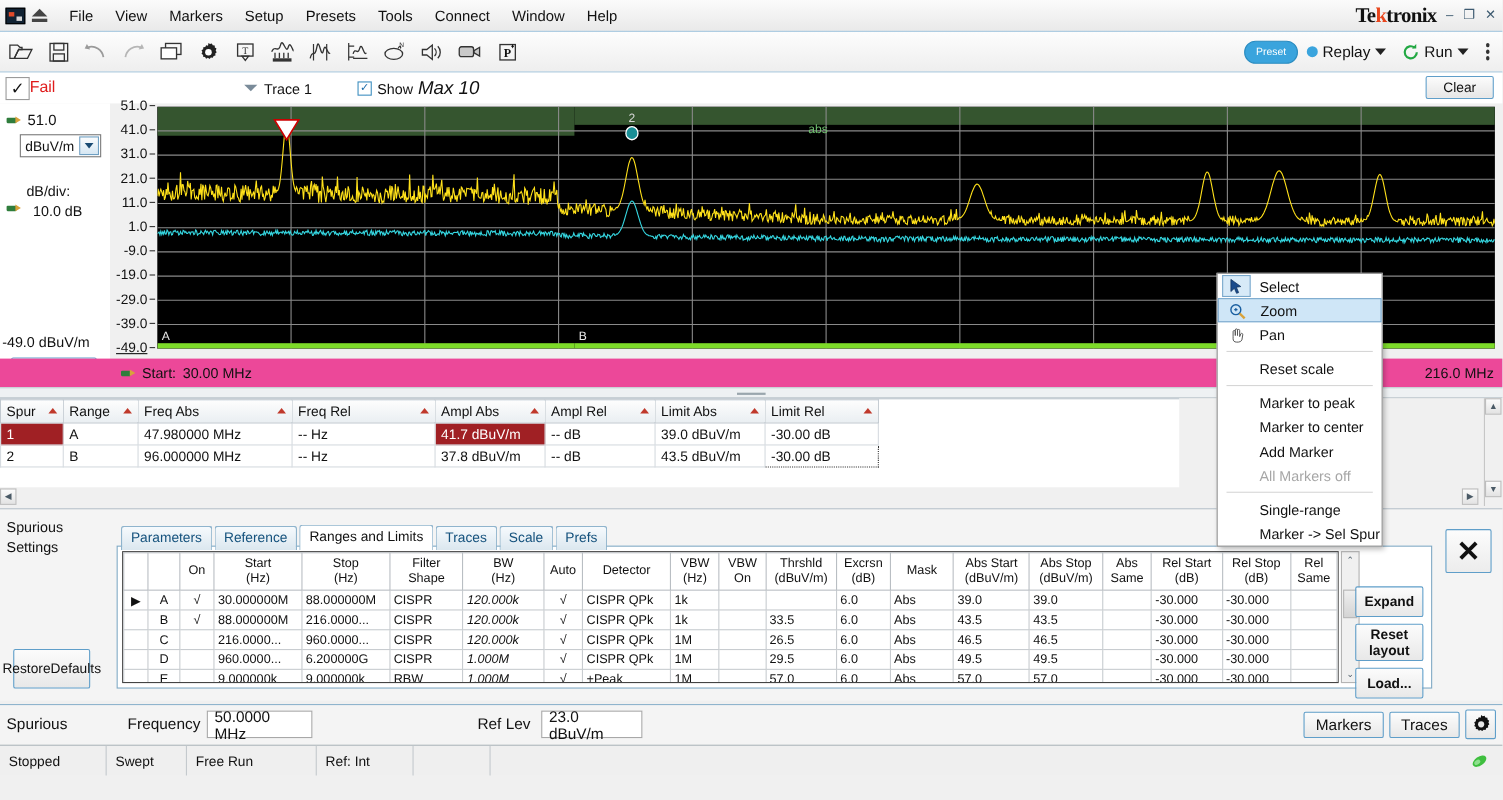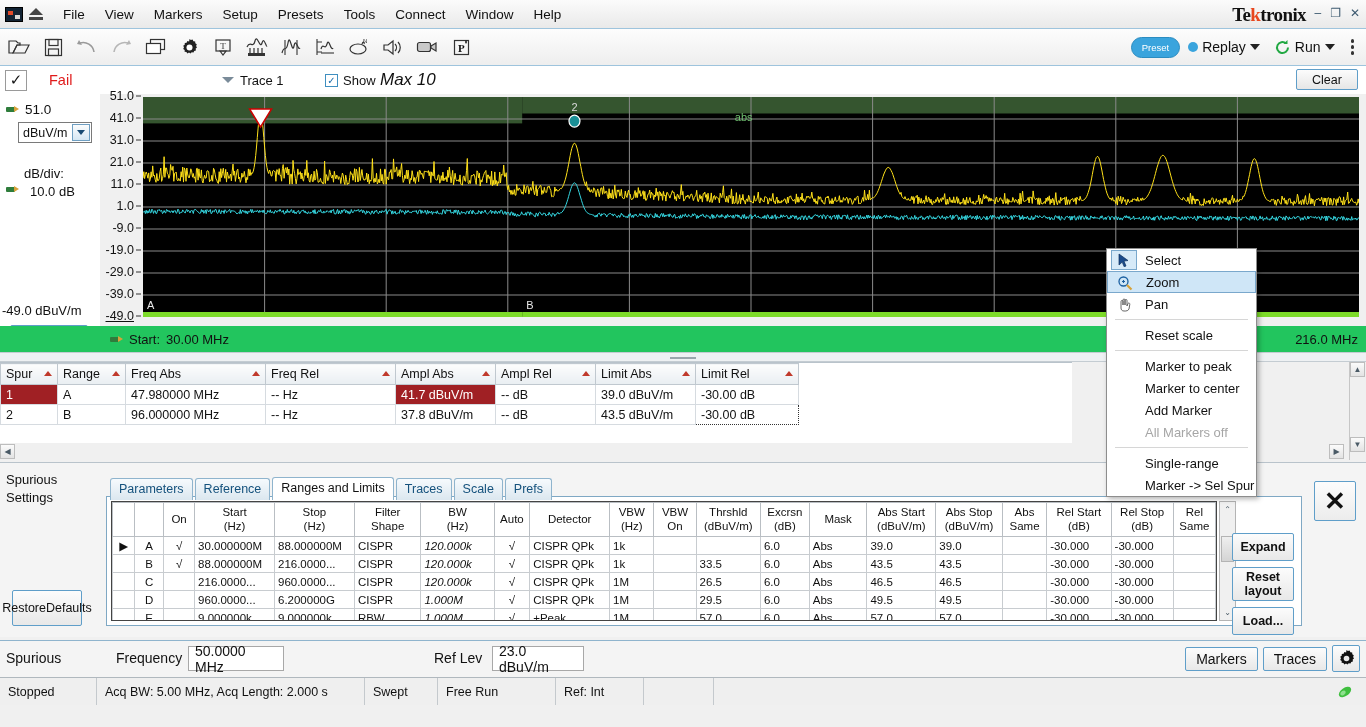--- a/index.html
+++ b/index.html
@@ -59,21 +59,21 @@
   
   #graph-head{
     height:28px;width:100%; background:#fff;
     display:flex; align-items:center; position:relative;
     border-bottom:0px;
   }
   #passfail-chk{
     width:22px;height:21px;margin-left:5px;border:1px solid #9a9a9a;background:#fff;
     display:flex;align-items:center;justify-content:center;font-size:15px;color:#111;cursor:pointer;
   }
-  #fail-text{ color:#e01b1b; font-size:14.5px; margin-left:22px; }
+  #fail-text{ color:#e01b1b; font-size:14.5px; }
   #trace-sel{ position:absolute; left:222px; display:flex;align-items:center;gap:6px;cursor:pointer;font-size:13px;}
   .caret-sm{width:0;height:0;border-left:6px solid transparent;border-right:6px solid transparent;border-top:6px solid #7a8b99;}
   #show-box{ position:absolute; left:325px; display:flex;align-items:center;gap:5px;font-size:13px;}
   .cbox{width:13px;height:13px;border:1px solid #3f8fc0;background:#fff;display:flex;align-items:center;justify-content:center;font-size:10px;color:#1a6aa8;cursor:pointer;}
   #max10{ position:absolute; left:380px; font-size:17px;font-style:italic;}
   #clear-btn{
     position:absolute; right:8px; top:3px; width:62px;height:21px;
     background:linear-gradient(#fcfcfc,#e6e6e6);
     border:1px solid #5f9ec9; border-radius:2px;
     font-size:12.5px; display:flex;align-items:center;justify-content:center;cursor:pointer;
@@ -109,21 +109,21 @@
   .ytickmark{ position:absolute; right:1px; width:5px;height:1px;background:#333; transform:translateY(-50%);}
 
   
   #plot{
     position:absolute; left:143px; top:97px; width:1216px; height:220px;
     background:#000; overflow:hidden;
   }
   #plot svg{ display:block; }
 
   
-  #freqrow{ position:absolute; left:0; top:326px; width:100%; height:26px; background:#22c55e; display:flex; align-items:center;}
+  #freqrow{ position:absolute; left:0; top:326px; width:100%; height:26px; background:#ec4899; display:flex; align-items:center;}
   #start-lbl{ position:absolute; left:110px; display:flex;align-items:center;gap:6px;font-size:13px;}
   #stop-lbl{ position:absolute; right:8px; font-size:13px;}
   #hsplit{ position:absolute; top:352px; left:0; width:100%; height:10px; background:#eef1f3; border-top:1px solid #c4ccd2;border-bottom:1px solid #c4ccd2;}
   #hsplit i{ position:absolute; left:50%; top:4px; transform:translateX(-50%); width:26px;height:2px;background:#9aa6ad;}
 
   
   #spurtable{ position:absolute; left:0; top:362px; width:1072px; height:98px; background:#fff; border-top:1px solid #b9c3cb;}
   table{ border-collapse:collapse; }
   #spurtable table{ width:778px; table-layout:fixed;}
   #spurtable th{
@@ -748,21 +748,20 @@
       <svg width="19" height="19" viewBox="0 0 19 19">
           <path d="M9.5 1l1.4 1.1 1.7-.5.8 1.6 1.8.2.1 1.8 1.5 1-.7 1.7.9 1.5-1.3 1.2.2 1.8-1.7.5-.7 1.7-1.8-.3-1.2 1.3-1.5-1-1.6.8-1-1.5-1.8-.2.1-1.8-1.5-1 .8-1.6-.8-1.6 1.5-1 .1-1.8 1.8-.2.8-1.6 1.7.5z" fill="#111"></path>
           <circle cx="9.5" cy="9.5" r="2.8" fill="#e8e8e8"></circle>
         </svg>
     </div>
   </div>
 </div>
 
 <div id="statusbar">
     <div class="scell" style="width: 97px;">Stopped</div>
-    <div class="scell" style="width: 268px;">Acq BW: 5.00 MHz, Acq Length: 2.000 s</div>
     <div class="scell" style="width: 73px;">Swept</div>
     <div class="scell" style="width: 118px;">Free Run</div>
     <div class="scell" style="width: 88px;">Ref: Int</div>
     <div class="scell" style="width: 70px;"></div>
     <div id="status-led"><svg width="18" height="16" viewBox="0 0 18 16">
         <ellipse cx="9" cy="8" rx="7" ry="4" fill="#3fbf3f" transform="rotate(-35 9 8)"></ellipse>
         <ellipse cx="7" cy="9" rx="3" ry="2" fill="#8fe08f" transform="rotate(-35 7 9)"></ellipse>
       </svg></div>
   </div>
 

